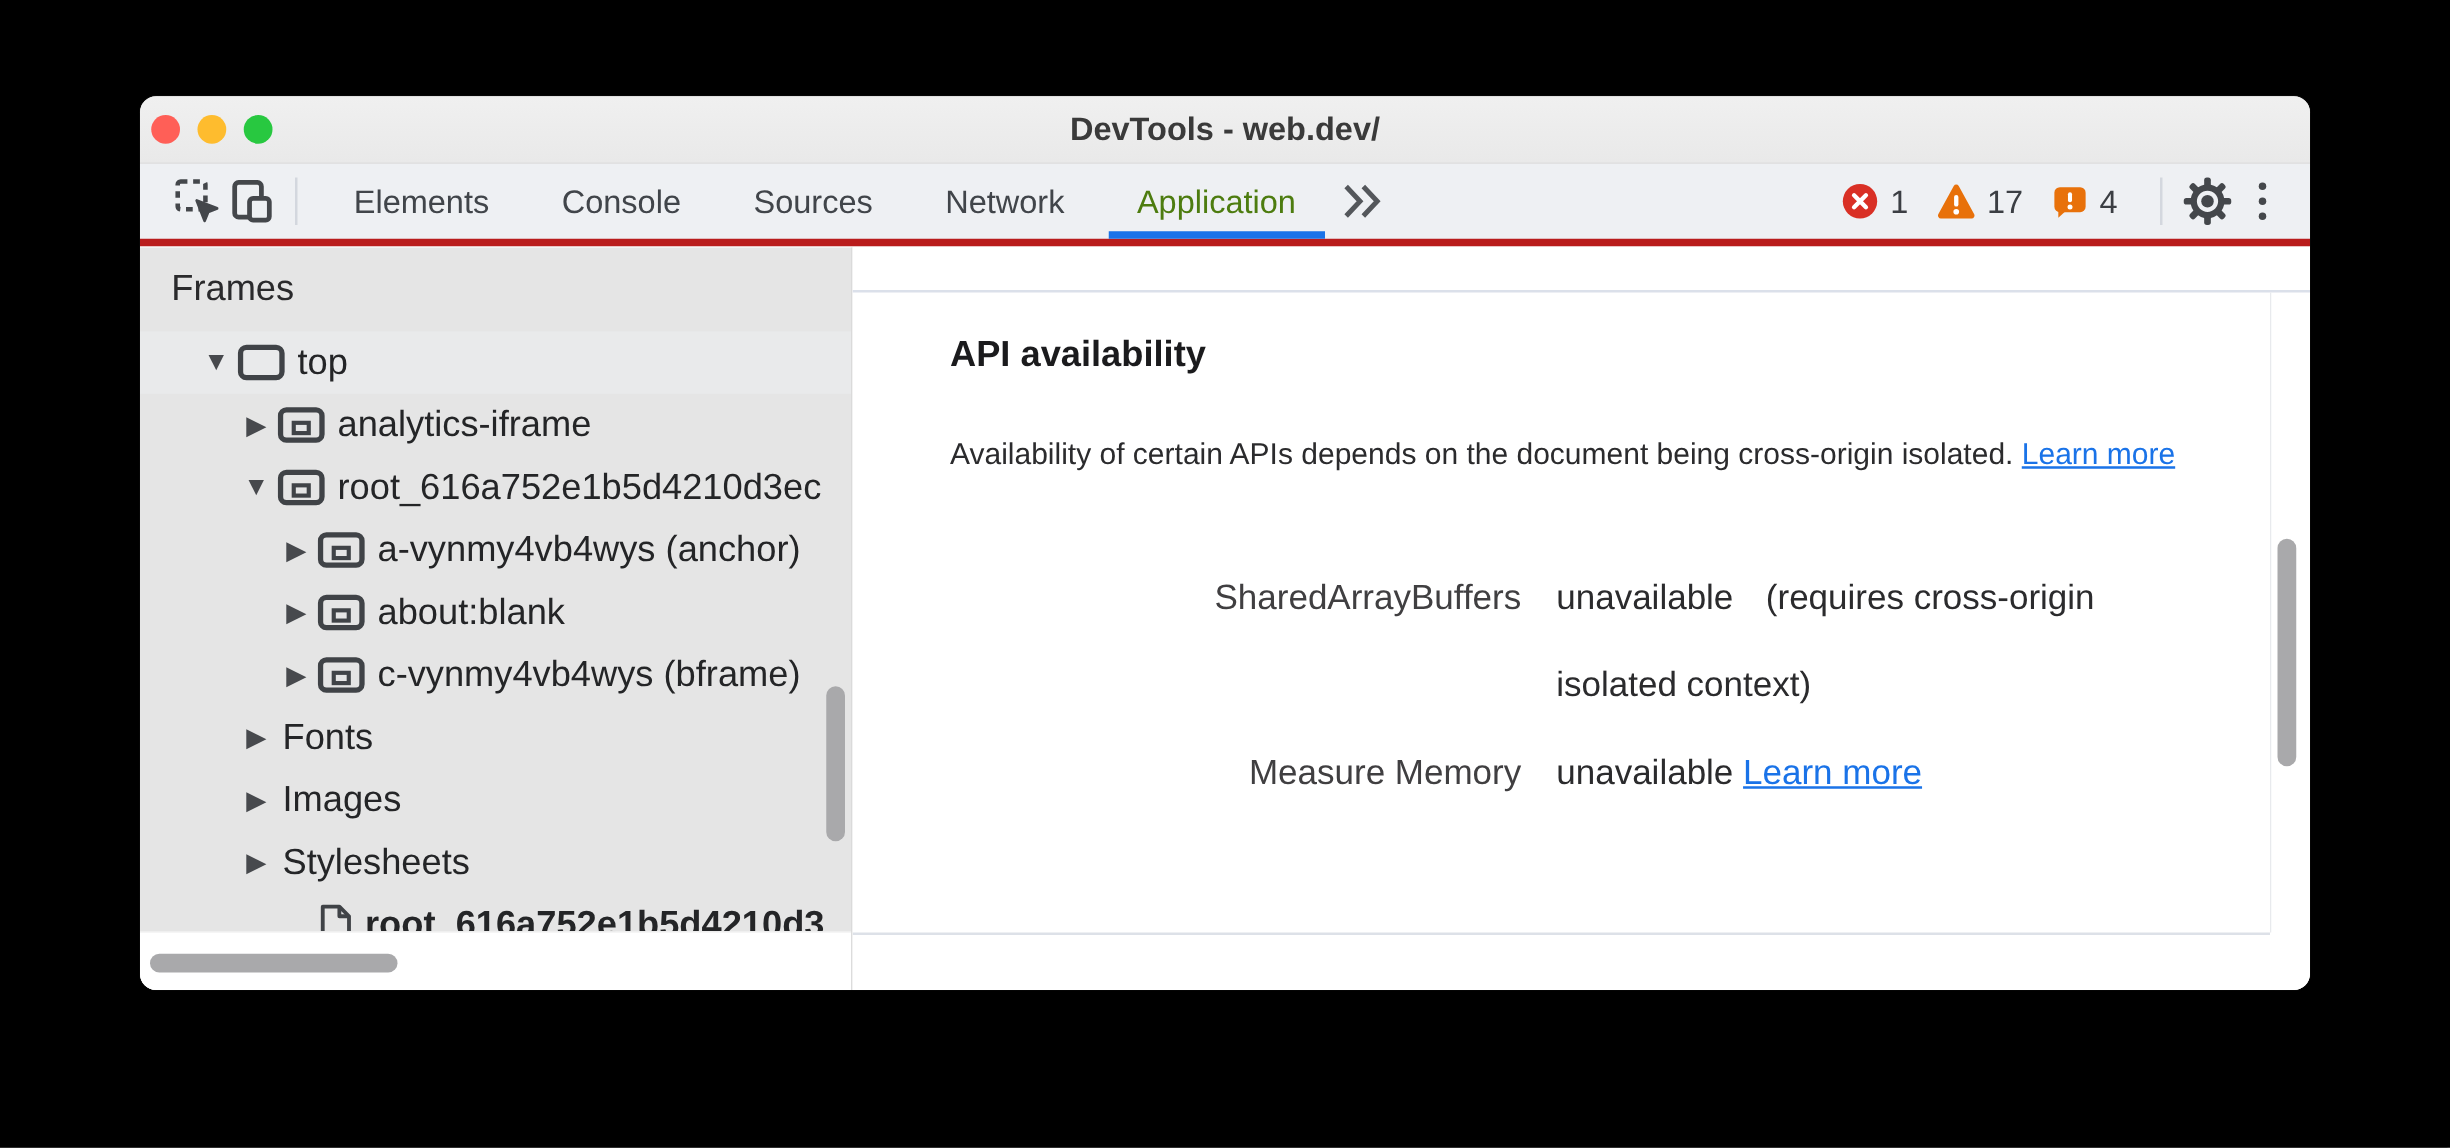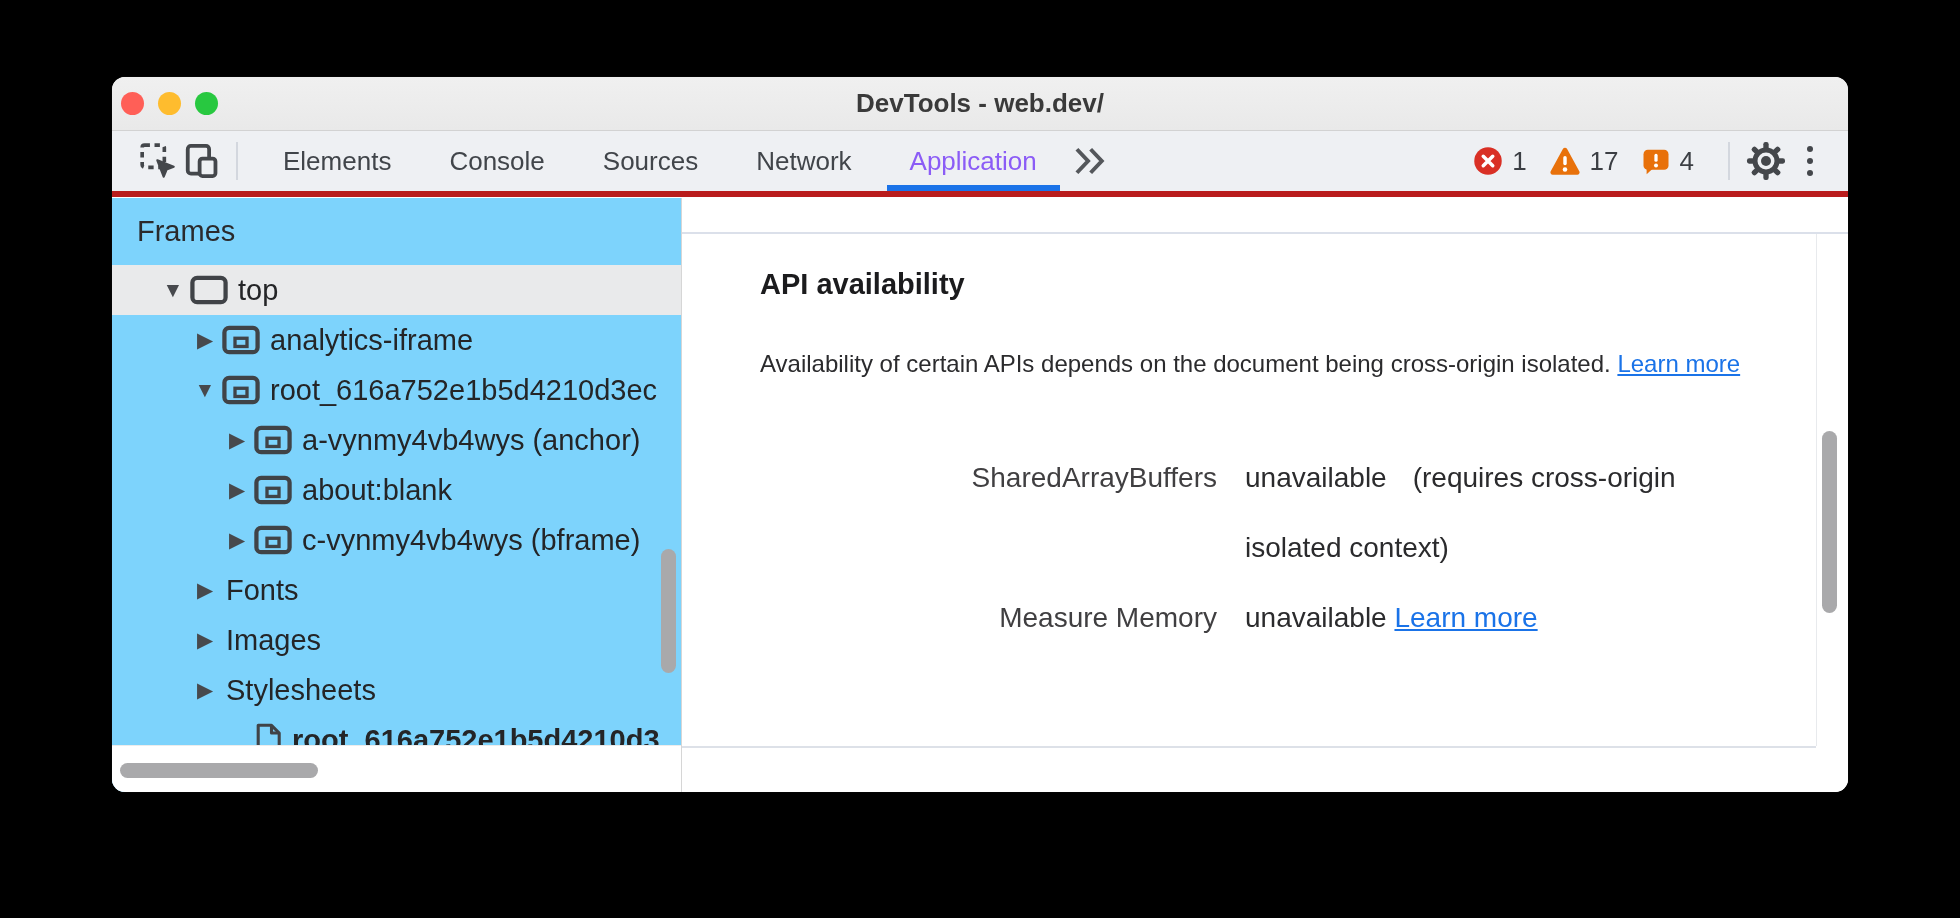--- a/index.html
+++ b/index.html
@@ -18,31 +18,31 @@
   .light { width:23px; height:23px; border-radius:50%; }
   .titletext { width:100%; text-align:center; font-size:26px; font-weight:600; color:#3a3a3a; }
 
   
   .toolbar { position:relative; height:66px; background:#eef0f3; border-bottom:6px solid #b91c1c;
              display:flex; align-items:center; padding:0 16px 0 24px; }
   .iconbtn { width:44px; height:48px; display:flex; align-items:center; justify-content:center; cursor:pointer; }
   .tooldivider { width:2px; height:38px; background:#d3d7de; margin:0 12px; }
   .tabs { display:flex; height:100%; align-items:stretch; margin-left:4px; }
   .tab { position:relative; display:flex; align-items:center; padding:0 29px; font-size:26px; color:#41454a; cursor:pointer; }
-  .tab.active { color:#8b5cf6; }
+  .tab.active { color:#4d7c0f; }
   .tab.active::after { content:""; position:absolute; left:6px; right:6px; bottom:0; height:6px; background:#1a73e8; }
   .rightgroup { margin-left:auto; display:flex; align-items:center; }
   .badge { display:flex; align-items:center; gap:9px; margin-right:22px; cursor:pointer; }
   .badge .count { font-size:26px; color:#3b3e43; }
 
   
   .content { position:absolute; top:121px; bottom:0; left:0; right:0; display:flex; }
 
   
-  .sidebar { position:relative; width:570px; background:#7dd3fc; border-right:1px solid #d6d6d6; overflow:hidden; }
+  .sidebar { position:relative; width:570px; background:#e5e5e5; border-right:1px solid #d6d6d6; overflow:hidden; }
   .frames-header { height:67px; display:flex; align-items:center; padding-left:25px;
                    font-size:29px; font-weight:500; color:#2a2a2c; }
   .tree { position:absolute; top:67px; left:0; right:0; bottom:47px; overflow:hidden; }
   .trow { height:50px; display:flex; align-items:center; white-space:nowrap; cursor:pointer; }
   .trow.selected { background:#e9eaeb; }
   .twisty { width:30px; flex:none; font-size:21px; color:#47494d; text-align:center; }
   .nodeicon { flex:none; margin-left:2px; display:flex; align-items:center; }
   .tlabel { margin-left:10px; font-size:29px; color:#242527; }
   .tlabel.cat { margin-left:6px; }
   .hstrip { position:absolute; left:0; right:0; bottom:0; height:47px; background:#fff; border-top:1px solid #ececec; }

